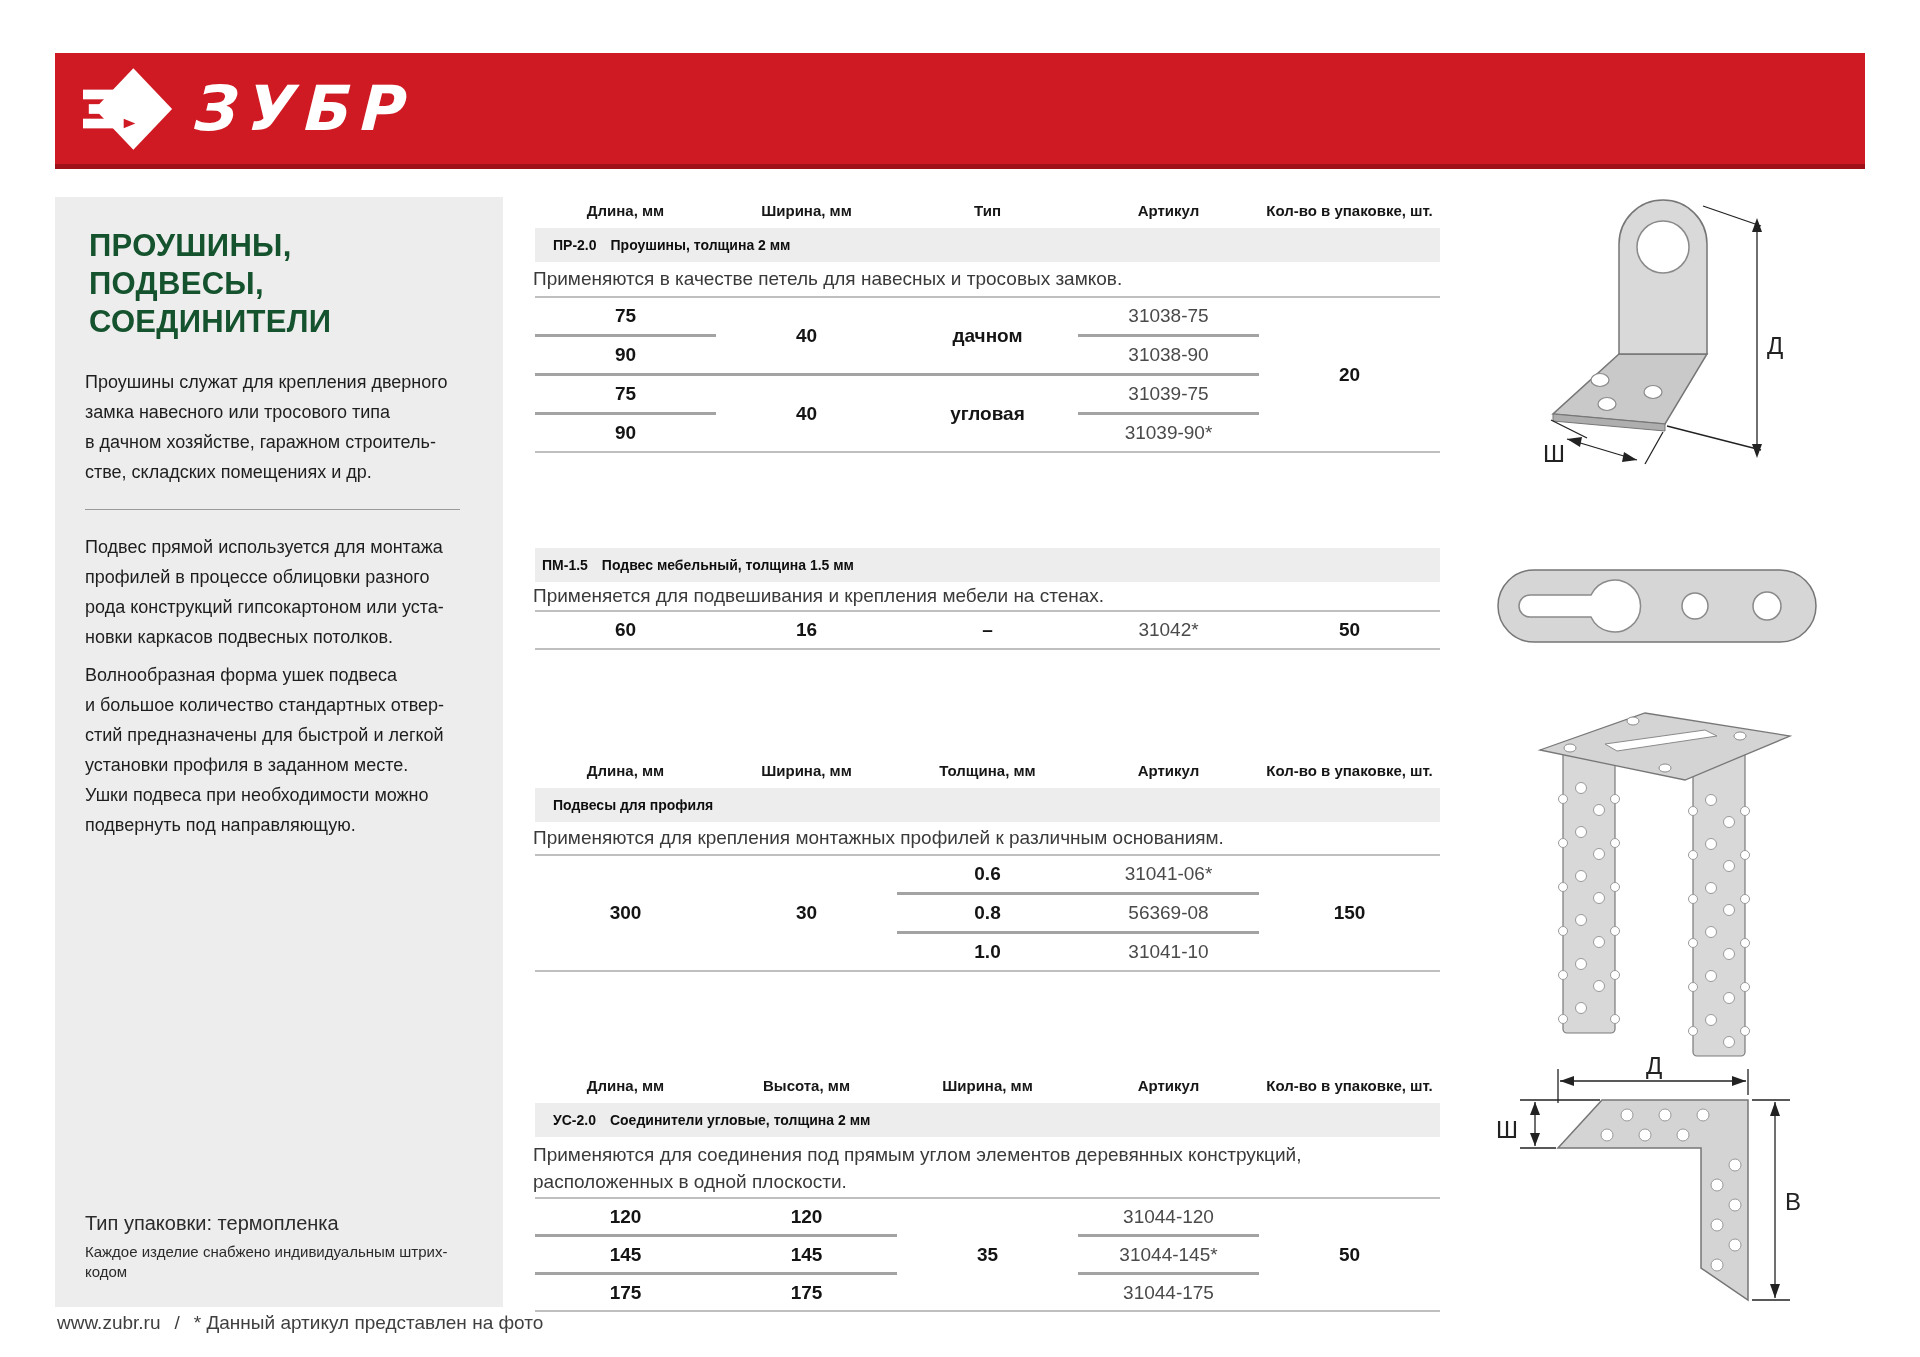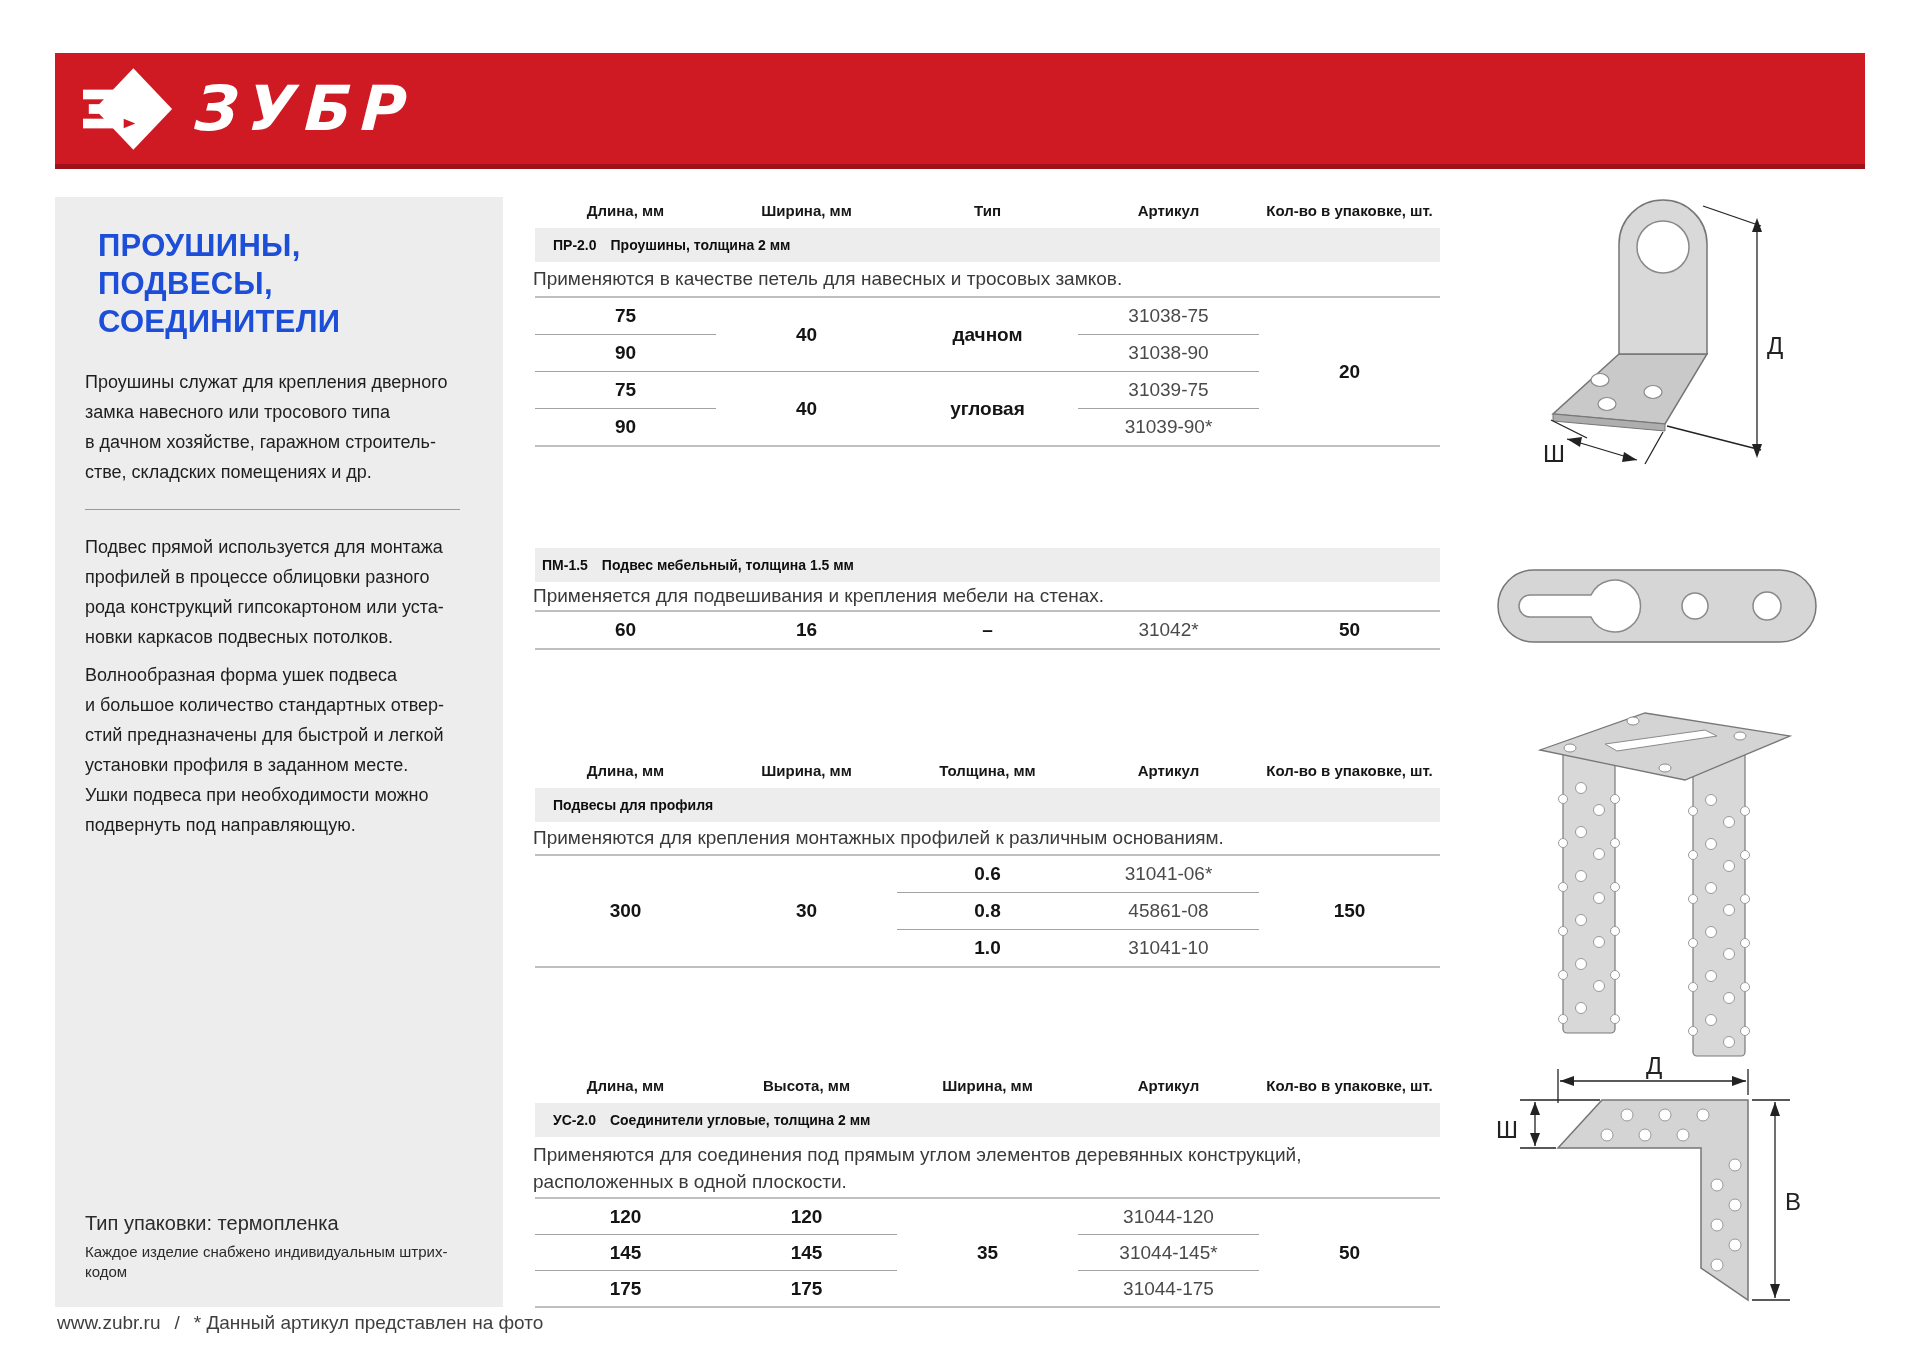--- a/index.html
+++ b/index.html
@@ -9,21 +9,21 @@
   
   .header-bar{position:absolute;left:55px;top:53px;width:1810px;height:111px;
               background:#d01a23;border-bottom:5px solid #9e1118;display:flex;align-items:center;}
   .logo{display:flex;align-items:center;gap:20px;margin-left:28px;}
   .wordmark{color:#fff;font-family:"DejaVu Sans",sans-serif;font-weight:800;font-style:italic;
             font-size:62px;letter-spacing:9px;line-height:1;transform:skewX(-3deg);}
 
   
   .sidebar{position:absolute;left:55px;top:197px;width:448px;height:1110px;background:#ededee;
            box-sizing:border-box;padding:30px 22px 0 30px;}
-  .sidebar h1{margin:0 0 26px 13px;font-size:31px;line-height:38px;font-weight:bold;color:#1d4ed8;
+  .sidebar h1{margin:0 0 26px 4px;font-size:31px;line-height:38px;font-weight:bold;color:#14532d;
               letter-spacing:.3px;}
   .sidebar p{margin:0 0 8px 0;font-size:18px;line-height:30px;color:#1e1e1e;}
   .preline{white-space:pre-line;}
   .side-divider{border:none;border-top:1px solid #9a9a9a;margin:22px 0 22px 0;width:375px;}
   .packaging{position:absolute;left:30px;bottom:25px;width:400px;}
   .packaging .pk-title{font-size:20px;color:#2b2b2b;margin:0 0 6px 0;line-height:26px;}
   .packaging .pk-note{font-size:15px;color:#2b2b2b;margin:0;line-height:20px;}
 
   
   .footer{position:absolute;left:57px;top:1312px;font-size:19px;color:#3f3f3f;}
@@ -34,21 +34,21 @@
   .col-headers span{width:181px;text-align:center;font-size:15px;font-weight:bold;color:#161616;
                     line-height:26px;}
   .band{position:absolute;left:535px;width:905px;height:34px;background:#ededee;
         line-height:34px;padding-left:18px;box-sizing:border-box;font-size:14px;font-weight:bold;color:#0e0e0e;}
   .band .code{margin-right:14px;}
   .t-desc{position:absolute;left:515px;width:905px;padding-left:18px;box-sizing:border-box;
           font-size:19px;color:#3a3a3a;}
   .tbl{position:absolute;left:535px;width:905px;border-collapse:collapse;table-layout:fixed;
        border-top:2px solid #bfbfbf;border-bottom:2px solid #bfbfbf;}
   .tbl col{width:181px;}
-  .tbl td{border-top:1px solid #a3a3a3;text-align:center;vertical-align:middle;
+  .tbl td{border-top:3px solid #a3a3a3;text-align:center;vertical-align:middle;
           font-size:19px;height:36px;padding:0;}
   .tbl.h35 td{height:35px;}
   .tbl tr:first-child > td{border-top:none;}
   td.val{font-weight:bold;color:#141414;}
   td.art{font-weight:normal;color:#4a4a4a;}
 
   
   .photo{position:absolute;}
   .dim{font-family:"Liberation Sans",sans-serif;font-size:24px;fill:#222;}
 </style>
@@ -184,21 +184,21 @@
     <tbody>
         <tr>
       <td class="val" rowspan="3">300</td>
       <td class="val" rowspan="3">30</td>
       <td class="val">0.6</td>
       <td class="art">31041-06*</td>
       <td class="val" rowspan="3">150</td>
     </tr>
     <tr>
       <td class="val">0.8</td>
-      <td class="art">45861-08</td>
+      <td class="art">56369-08</td>
     </tr>
     <tr>
       <td class="val">1.0</td>
       <td class="art">31041-10</td>
     </tr>
   </tbody>
     </table>
 
   <div class="col-headers" style="top:1073px;">
     <span>Длина, мм</span>

